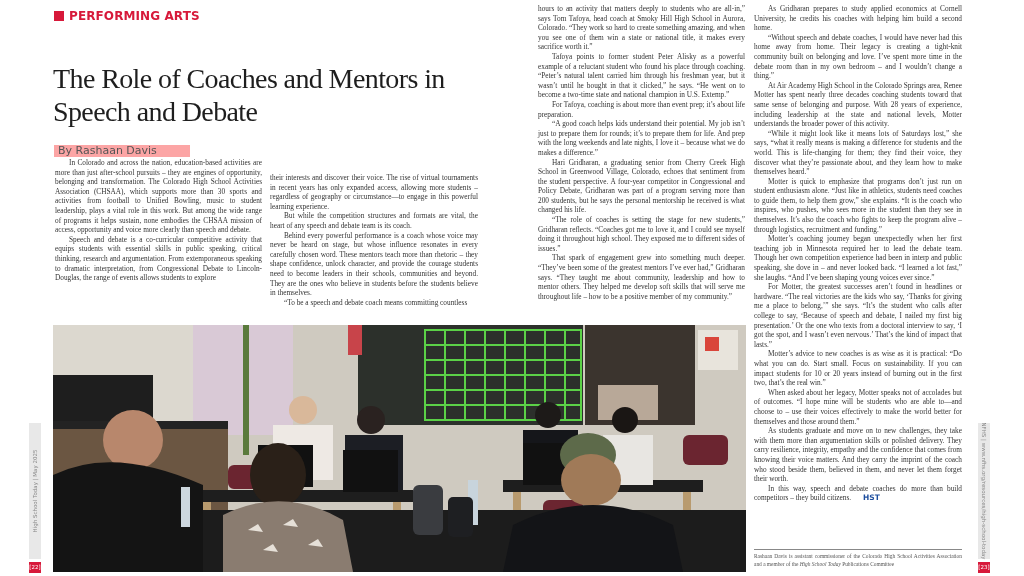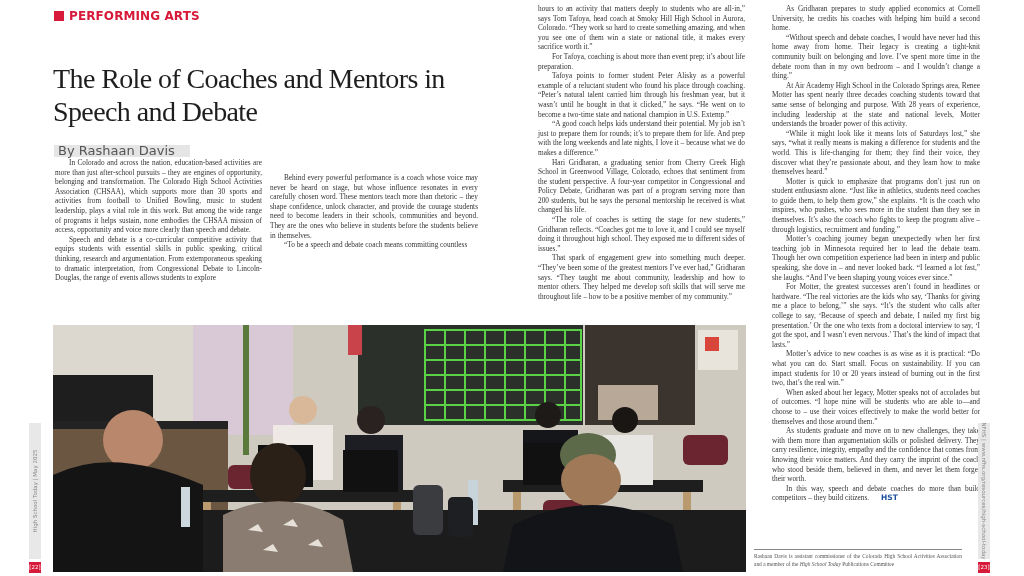--- a/index.html
+++ b/index.html
@@ -6,30 +6,30 @@
   html, body { width: 1024px; height: 576px; overflow: hidden; background: #ffffff; }
   body { position: relative; font-family: "Liberation Serif", serif; color: #2a2a2a; }
 
   .section-tag { position: absolute; left: 54px; top: 9px; display: flex; align-items: center; gap: 5px; }
   .section-tag .sq { width: 10px; height: 10px; background: #d7193a; }
   .section-tag .lbl { font-family: "DejaVu Sans", sans-serif; font-weight: bold; font-size: 12px; color: #d7193a; letter-spacing: 0.1px; }
 
   .headline { position: absolute; left: 53px; top: 62px; width: 470px;
     font-family: Liberation Serif, serif; font-size: 28px; line-height: 33px; color: #1e1e1e; font-weight: normal; letter-spacing: -0.6px; }
 
-  .byline { position: absolute; left: 54px; top: 145px; width: 136px; height: 12px; background: #e5e5e5;
-    font-family: "DejaVu Sans", sans-serif; font-size: 13px; line-height: 12px; padding-left: 4px; color: #555; }
+  .byline { position: absolute; left: 54px; top: 145px; width: 136px; height: 12px; background: #fca5a5;
+    font-family: "DejaVu Sans", sans-serif; font-size: 11px; line-height: 12px; padding-left: 4px; color: #555; }
 
   .col { position: absolute; font-size: 7.3px; line-height: 9.6px; text-align: justify; color: #333; hyphens: auto; }
   .col p { text-indent: 14px; }
   .col p.noindent { text-indent: 0; }
   #col1 { left: 55px;  top: 158px; width: 207px; }
   #col2 { left: 270px; top: 173px; width: 208px; }
   #col3 { left: 538px; top: 4px;   width: 207px; }
-  #col4 { left: 772px; top: 4px;   width: 208px; }
+  #col4 { left: 754px; top: 4px;   width: 208px; }
 
   .hst { font-family: "DejaVu Sans", sans-serif; font-weight: bold; color: #1d4e9e; font-size: 7.5px; margin-left: 12px; }
 
   .bio-rule { position: absolute; left: 754px; top: 549px; width: 208px; height: 1px; background: #888; }
   .bio { position: absolute; left: 754px; top: 553px; width: 208px; font-size: 5.4px; line-height: 7.5px; color: #555; text-align: justify; }
   .bio i { font-style: italic; }
 
   .photo { position: absolute; left: 53px; top: 325px; width: 693px; height: 247px; overflow: hidden; background: #3a3a36; }
 
   .side { position: absolute; top: 423px; width: 12px; height: 136px; background: #e8e8e8; }
@@ -54,28 +54,30 @@
 <h1 class="headline">The Role of Coaches and Mentors in Speech and Debate</h1>
 
 <div class="byline">By Rashaan Davis</div>
 
 <div class="col" id="col1">
   <p>In Colorado and across the nation, education-based activities are more than just after-school pursuits – they are engines of opportunity, belonging and transformation. The Colorado High School Activities Association (CHSAA), which supports more than 30 sports and activities from football to Unified Bowling, music to student leadership, plays a vital role in this work. But among the wide range of programs it helps sustain, none embodies the CHSAA mission of access, opportunity and voice more clearly than speech and debate.</p>
   <p>Speech and debate is a co-curricular competitive activity that equips students with essential skills in public speaking, critical thinking, research and argumentation. From extemporaneous speaking to dramatic interpretation, from Congressional Debate to Lincoln-Douglas, the range of events allows students to explore</p>
 </div>
 
 <div class="col" id="col2">
+  <p class="noindent">their interests and discover their voice. The rise of virtual tournaments in recent years has only expanded access, allowing more students – regardless of geography or circumstance—to engage in this powerful learning experience.</p>
+  <p>But while the competition structures and formats are vital, the heart of any speech and debate team is its coach.</p>
   <p>Behind every powerful performance is a coach whose voice may never be heard on stage, but whose influence resonates in every carefully chosen word. These mentors teach more than rhetoric – they shape confidence, unlock character, and provide the courage students need to become leaders in their schools, communities and beyond. They are the ones who believe in students before the students believe in themselves.</p>
   <p>“To be a speech and debate coach means committing countless</p>
 </div>
 
 <div class="col" id="col3">
   <p class="noindent">hours to an activity that matters deeply to students who are all-in,” says Tom Tafoya, head coach at Smoky Hill High School in Aurora, Colorado. “They work so hard to create something amazing, and when you see one of them win a state or national title, it makes every sacrifice worth it.”</p>
+  <p>Tafoya points to former student Peter Alisky as a powerful example of a reluctant student who found his place through coaching. “Peter’s natural talent carried him through his freshman year, but it wasn’t until he bought in that it clicked,” he says. “He went on to become a two-time state and national champion in U.S. Extemp.”</p>
   <p>For Tafoya, coaching is about more than event prep; it’s about life preparation.</p>
-  <p>Tafoya points to former student Peter Alisky as a powerful example of a reluctant student who found his place through coaching. “Peter’s natural talent carried him through his freshman year, but it wasn’t until he bought in that it clicked,” he says. “He went on to become a two-time state and national champion in U.S. Extemp.”</p>
   <p>“A good coach helps kids understand their potential. My job isn’t just to prepare them for rounds; it’s to prepare them for life. And prep with the long weekends and late nights, I love it – because what we do makes a difference.”</p>
   <p>Hari Gridharan, a graduating senior from Cherry Creek High School in Greenwood Village, Colorado, echoes that sentiment from the student perspective. A four-year competitor in Congressional and Policy Debate, Gridharan was part of a program serving more than 200 students, but he says the personal mentorship he received is what changed his life.</p>
   <p>“The role of coaches is setting the stage for new students,” Gridharan reflects. “Coaches got me to love it, and I could see myself doing it throughout high school. They exposed me to different sides of issues.”</p>
   <p>That spark of engagement grew into something much deeper. “They’ve been some of the greatest mentors I’ve ever had,” Gridharan says. “They taught me about community, leadership and how to mentor others. They helped me develop soft skills that will serve me throughout life – how to be a positive member of my community.”</p>
 </div>
 
 <div class="col" id="col4">
   <p>As Gridharan prepares to study applied economics at Cornell University, he credits his coaches with helping him build a second home.</p>
   <p>“Without speech and debate coaches, I would have never had this home away from home. Their legacy is creating a tight-knit community built on belonging and love. I’ve spent more time in the debate room than in my own bedroom – and I wouldn’t change a thing.”</p>
   <p>At Air Academy High School in the Colorado Springs area, Renee Motter has spent nearly three decades coaching students toward that same sense of belonging and purpose. With 28 years of experience, including leadership at the state and national levels, Motter understands the broader power of this activity.</p>

